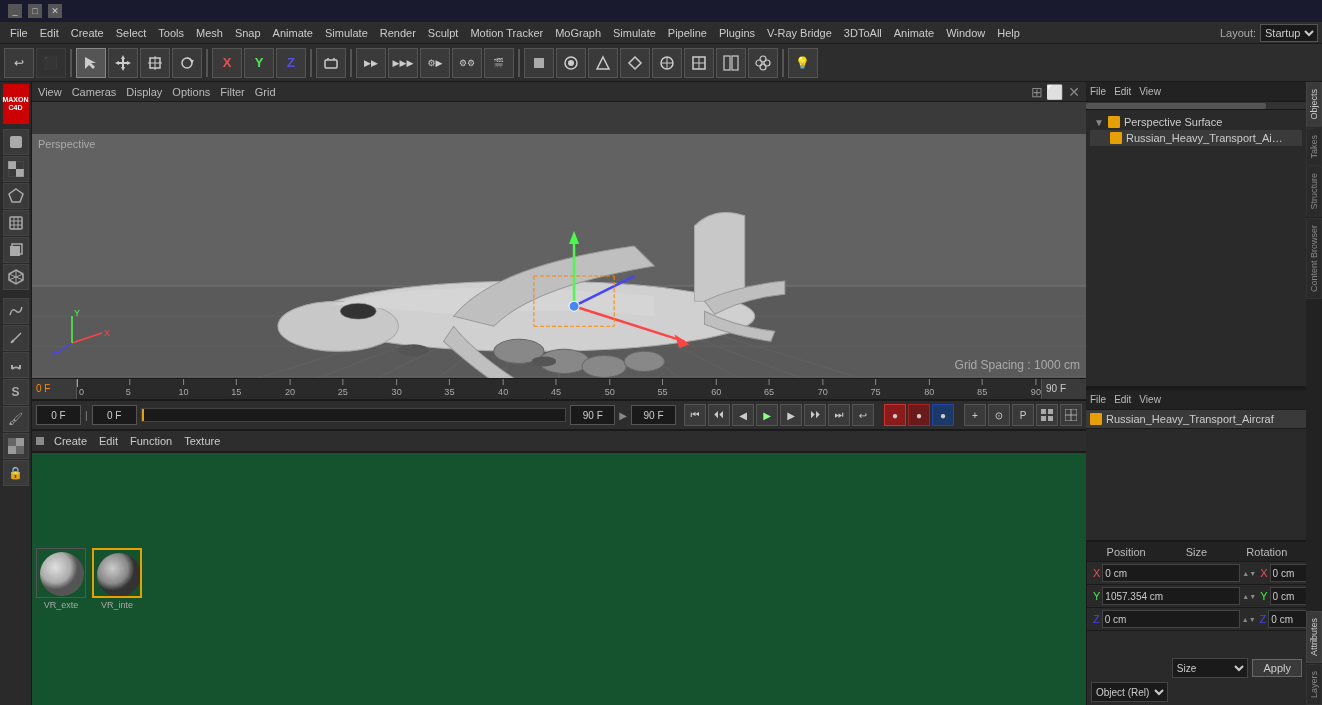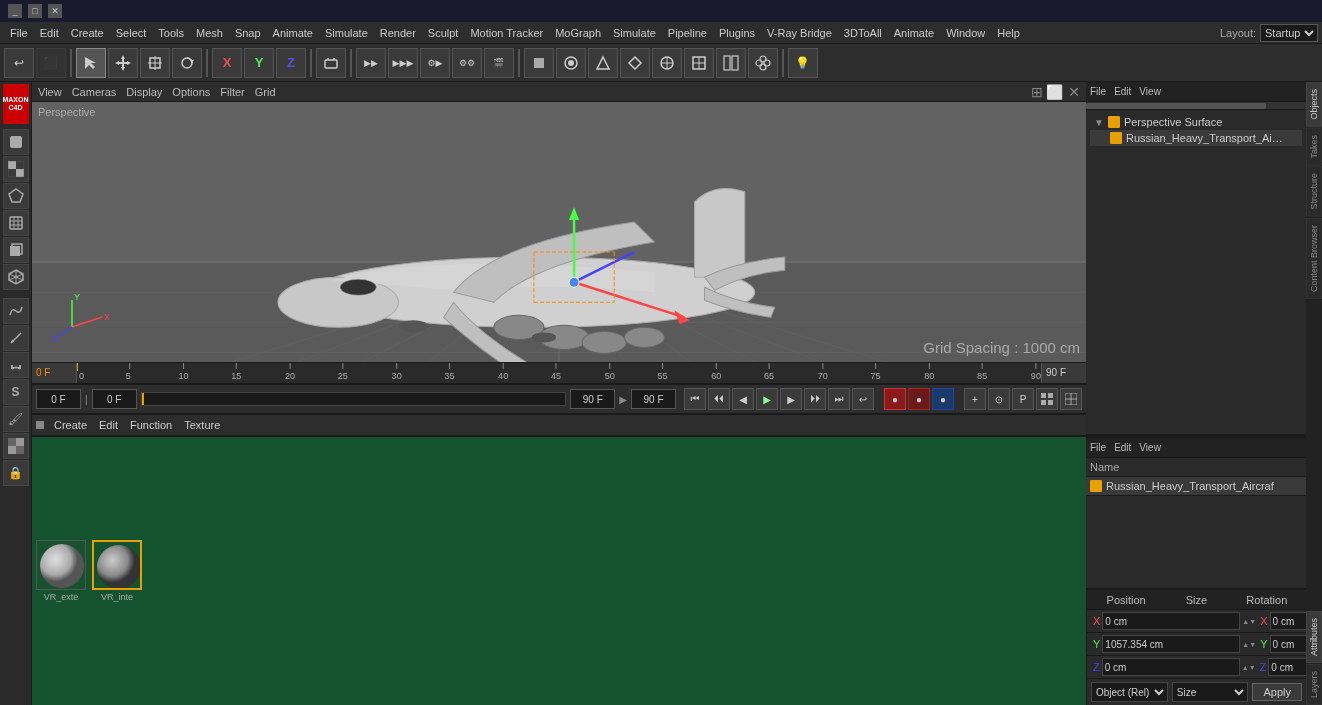--- a/index.html
+++ b/index.html
@@ -371,20 +371,21 @@
     
     .grid-bg {
       background-color: #5a5a5a;
       background-image:
         linear-gradient(#666 1px, transparent 1px),
         linear-gradient(90deg, #666 1px, transparent 1px),
         linear-gradient(#5e5e5e 1px, transparent 1px),
         linear-gradient(90deg, #5e5e5e 1px, transparent 1px);
       background-size: 80px 80px, 80px 80px, 20px 20px, 20px 20px;
       background-position: -1px -1px, -1px -1px, -1px -1px, -1px -1px;
+      margin-top: 32px;
     }
 
     
     #app {
       display: flex;
       flex-direction: column;
       height: 705px;
       width: 1322px;
     }
     #content-row {
@@ -760,21 +761,21 @@
             <text x="52" y="28" font-size="9" fill="#ff4444">X</text>
 
             <line x1="20" y1="35" x2="20" y2="8" stroke="#44ff44" stroke-width="1.5"></line>
             <text x="22" y="8" font-size="9" fill="#44ff44">Y</text>
 
             <line x1="20" y1="35" x2="5" y2="45" stroke="#4444ff" stroke-width="1.5"></line>
             <text x="0" y="50" font-size="9" fill="#4444ff">Z</text>
           </svg>
         </div>
 
-        <div id="grid-spacing" style="position:absolute;bottom:6px;right:6px;color:#aaa;font-size:15px;">Grid Spacing : 1000 cm</div>
+        <div id="grid-spacing" style="position:absolute;bottom:6px;right:6px;color:#aaa;font-size:12px;">Grid Spacing : 1000 cm</div>
       </div>
 
       <div id="timeline-ruler" style="height:22px;background:#2a2a2a;position:relative;overflow:hidden;border-top:1px solid #1a1a1a;display:flex;align-items:flex-end;">
 
         <div style="background:#3a3a3a;border-right:1px solid #555;padding:0 4px;height:22px;display:flex;align-items:center;min-width:45px;">
           <span style="font-size:10px;color:#ff8800;">0 F</span>
         </div>
 
         <div style="flex:1;position:relative;height:22px;overflow:hidden;">
           <svg width="100%" height="22" viewBox="0 0 950 22" preserveAspectRatio="none">
@@ -947,23 +948,20 @@
 
         <div style="height:4px;background:#1a1a1a;"></div>
 
         <div id="attr-section" style="display:flex;flex-direction:column;background:#2a2a2a;">
           <div id="attr-header" style="display:flex;gap:8px;padding:2px 4px;background:#222;align-items:center;font-size:10px;color:#bbb;height:20px;border-bottom:1px solid #1a1a1a;">
             <span style="cursor:pointer;">File</span>
             <span style="cursor:pointer;">Edit</span>
             <span style="cursor:pointer;">View</span>
           </div>
 
-          <div id="attr-name-row" style="display:flex;align-items:center;padding:3px 4px;font-size:11px;color:#ccc;background:#2a2a2a;border-bottom:1px solid #1a1a1a;">
-            <span style="color:#aaa;margin-right:6px;">Name</span>
-          </div>
           <div id="attr-tree-item" style="display:flex;align-items:center;gap:4px;padding:3px 4px;cursor:pointer;background:#3a3a3a;border-bottom:1px solid #1a1a1a;">
             <span style="width:12px;height:12px;background:#e8a000;display:inline-block;border-radius:1px;"></span>
             <span style="font-size:11px;color:#ccc;overflow:hidden;text-overflow:ellipsis;white-space:nowrap;max-width:180px;">Russian_Heavy_Transport_Aircraf</span>
           </div>
         </div>
 
         <div id="psr-panel" style="background:#2a2a2a;border-top:2px solid #1a1a1a;">
           <div id="psr-header-row" style="display:flex;padding:2px 4px;background:#222;height:20px;align-items:center;border-bottom:1px solid #1a1a1a;">
             <span style="font-size:11px;color:#bbb;flex:1;text-align:center;">Position</span>
             <span style="font-size:11px;color:#bbb;flex:1;text-align:center;">Size</span>
@@ -991,21 +989,21 @@
           <div class="psr-row" style="display:flex;align-items:center;padding:2px 4px;gap:2px;border-bottom:1px solid #1a1a1a;">
             <span class="psr-label" style="width:14px;font-size:11px;color:#4444ee;padding-left:2px;">Z</span>
             <input type="text" class="psr-input" value="0 cm" style="flex: 1 1 0%; height: 18px; background: rgb(26, 26, 26); border: 1px solid rgb(68, 68, 68); color: rgb(204, 204, 204); font-size: 10px; padding: 0px 2px;">
             <span class="psr-arrows">▲▼</span>
             <span class="psr-label" style="width:14px;font-size:11px;color:#4444ee;padding-left:2px;">Z</span>
             <input type="text" class="psr-input" value="0 cm" style="flex: 1 1 0%; height: 18px; background: rgb(26, 26, 26); border: 1px solid rgb(68, 68, 68); color: rgb(204, 204, 204); font-size: 10px; padding: 0px 2px;">
 
           </div>
 
           <div class="psr-footer" style="display:flex;align-items:center;gap:4px;padding:3px 4px;">
-            <select style="height:20px;background:#1a1a1a;border:1px solid #444;color:#ccc;font-size:10px;flex:1;">
+            <select style="height:20px;background:#1a1a1a;border:1px solid #444;color:#ccc;font-size:10px;flex:1;margin-top:48px;">
               <option>Object (Rel)</option>
               <option>World</option>
             </select>
             <select style="height:20px;background:#1a1a1a;border:1px solid #444;color:#ccc;font-size:10px;flex:1;">
               <option>Size</option>
             </select>
             <button class="apply-btn" style="padding:2px 10px;background:#3a3a3a;border:1px solid #666;color:#ccc;cursor:pointer;font-size:11px;">Apply</button>
           </div>
         </div>
       </div>

